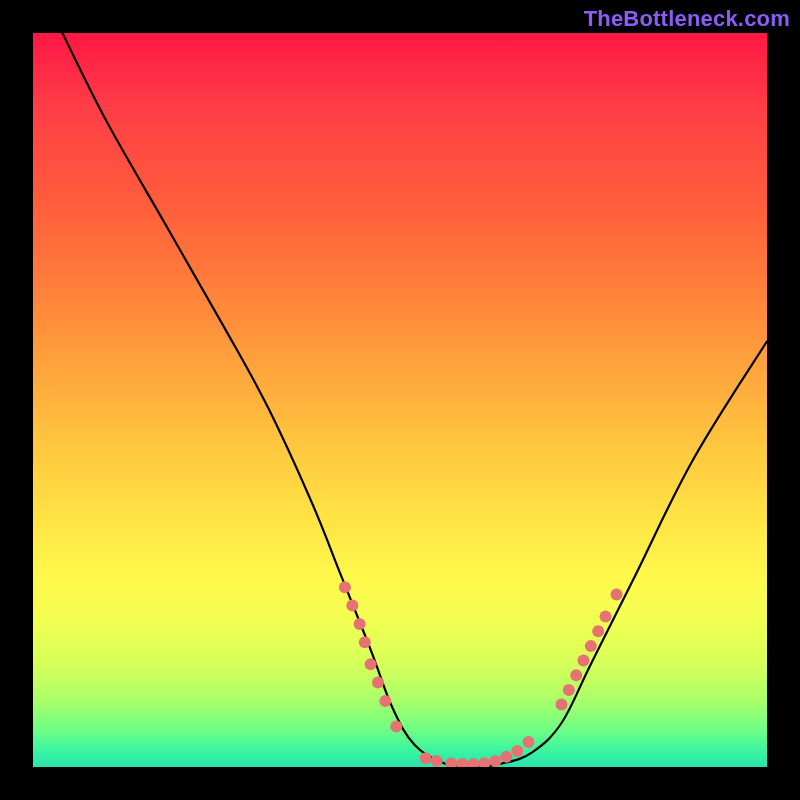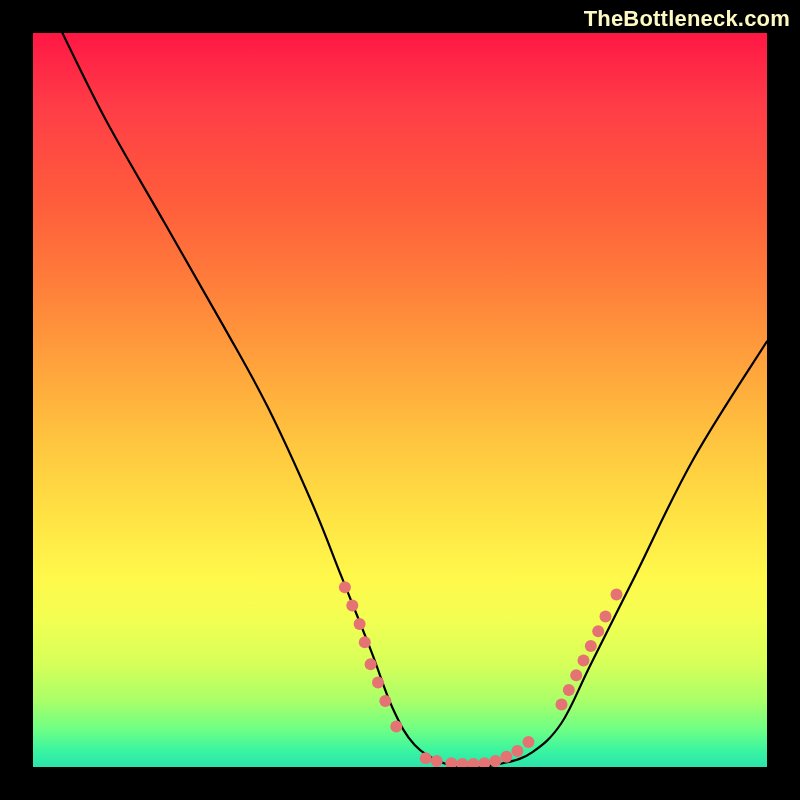--- a/index.html
+++ b/index.html
@@ -44,21 +44,21 @@
     position: absolute;
     left: 0;
     top: 0;
     width: 734px;
     height: 734px;
   }
   .watermark {
     position: absolute;
     top: 6px;
     right: 10px;
-    color: #fef9c3;
+    color: #8b5cf6;
     font-size: 22px;
     font-weight: 600;
     letter-spacing: 0.2px;
     user-select: none;
   }
 </style>
 </head>
 <body>
 
 <div class="stage">

